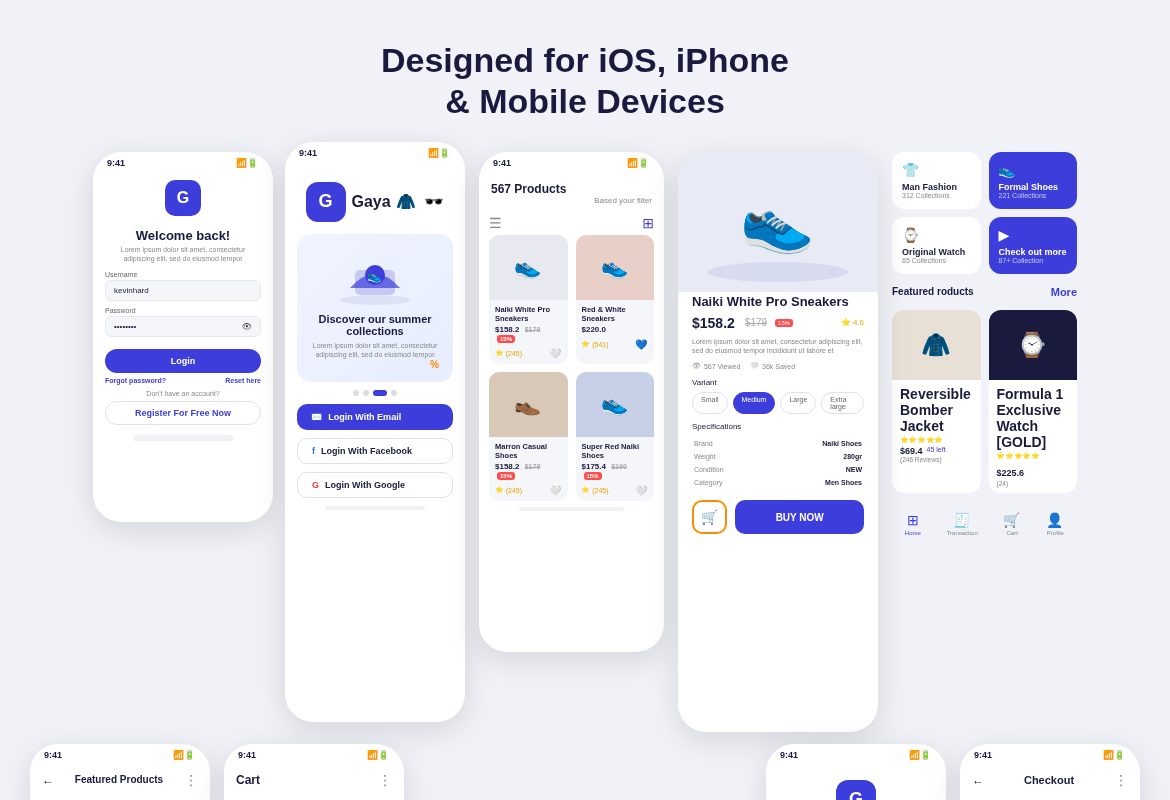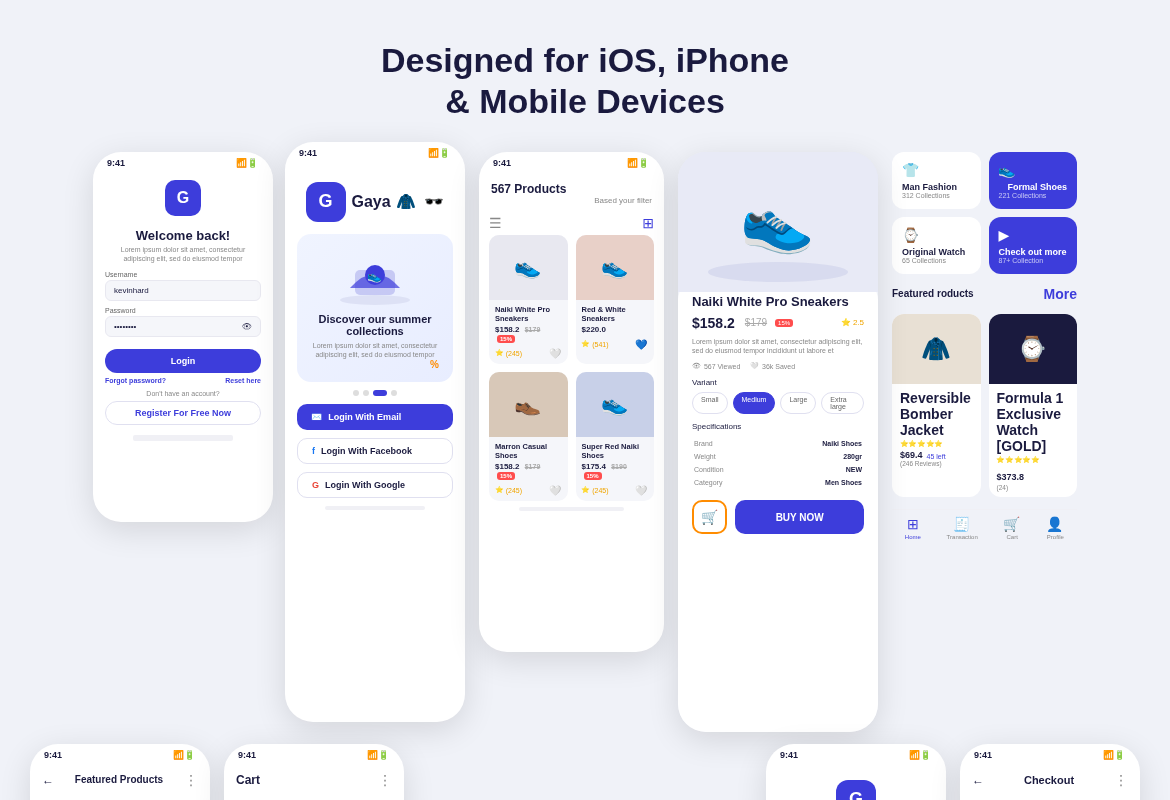--- a/index.html
+++ b/index.html
@@ -510,33 +510,33 @@
       font-size: 9px;
     }
 
     .cat-card.active {
       background: #3d3ddb;
       color: white;
     }
 
     .cat-icon { font-size: 14px; margin-bottom: 4px; }
     .cat-name { font-weight: 700; font-size: 9px; color: #1a1a3e; }
-    .cat-card.active .cat-name { color: white; text-align: right; }
+    .cat-card.active .cat-name { color: white; }
     .cat-count { font-size: 7px; color: #888; }
     .cat-card.active .cat-count { color: rgba(255,255,255,0.7); }
 
     .see-more-row {
       display: flex;
       justify-content: space-between;
       align-items: center;
       padding: 4px 0;
     }
 
     .see-more-label { font-size: 10px; font-weight: 700; color: #1a1a3e; }
-    .see-more-link { font-size: 14px; color: #3d3ddb; font-weight: 600; }
+    .see-more-link { font-size: 11px; color: #3d3ddb; font-weight: 600; }
 
     .featured-grid {
       display: grid;
       grid-template-columns: 1fr 1fr;
       gap: 8px;
     }
 
     .featured-card {
       background: white;
       border-radius: 12px;
@@ -903,21 +903,21 @@
         </svg>
       </div>
       <div class="detail-content">
         <div class="detail-title">Naiki White Pro Sneakers</div>
         <div class="detail-price-row">
           <span class="detail-price">$158.2</span>
           <span style="color:#aaa;font-size:10px;text-decoration:line-through;margin-left:4px;">$179</span>
           <span class="price-badge">15%</span>
           <div class="detail-rating">
             <span>⭐</span>
-            <span>2.5</span>
+            <span>4.6</span>
           </div>
         </div>
         <div class="detail-desc">Lorem ipsum dolor sit amet, consectetur adipiscing elit, sed do eiusmod tempor incididunt ut labore et</div>
         <div class="detail-stats">
           <div class="detail-stat">
               <span>👁</span>
               <span>567 Viewed</span>
             </div>
           <div class="detail-stat">
               <span>🤍</span>
@@ -994,36 +994,36 @@
     </div>
 
     <div class="featured-grid">
       <div class="featured-card">
         <div class="featured-img">🧥</div>
         <div class="featured-info">
           <div class="featured-name">Reversible Bomber Jacket</div>
           <div class="featured-rating">
             <span>⭐⭐⭐⭐⭐</span>
           </div>
-          <div style="display:flex;align-items:flex-end;gap:4px;">
+          <div style="display:flex;align-items:flex-start;gap:4px;">
             <span class="featured-price">$69.4</span>
             <span class="featured-meta">45 left</span>
           </div>
           <div style="font-size:6.5px;color:#888;">(246 Reviews)</div>
         </div>
       </div>
       <div class="featured-card">
         <div class="featured-img dark">⌚</div>
         <div class="featured-info">
           <div class="featured-name">Formula 1 Exclusive Watch [GOLD]</div>
           <div class="featured-rating">
             <span>⭐⭐⭐⭐⭐</span>
           </div>
           <div>
-            <span class="featured-price">$373.8</span>
+            <span class="featured-price">$225.6</span>
           </div>
           <div style="font-size:6.5px;color:#888;">(24)</div>
         </div>
       </div>
     </div>
 
     <div class="nav-bar">
       <div class="nav-item active">
         <span class="nav-icon">⊞</span>
         <span>Home</span>

